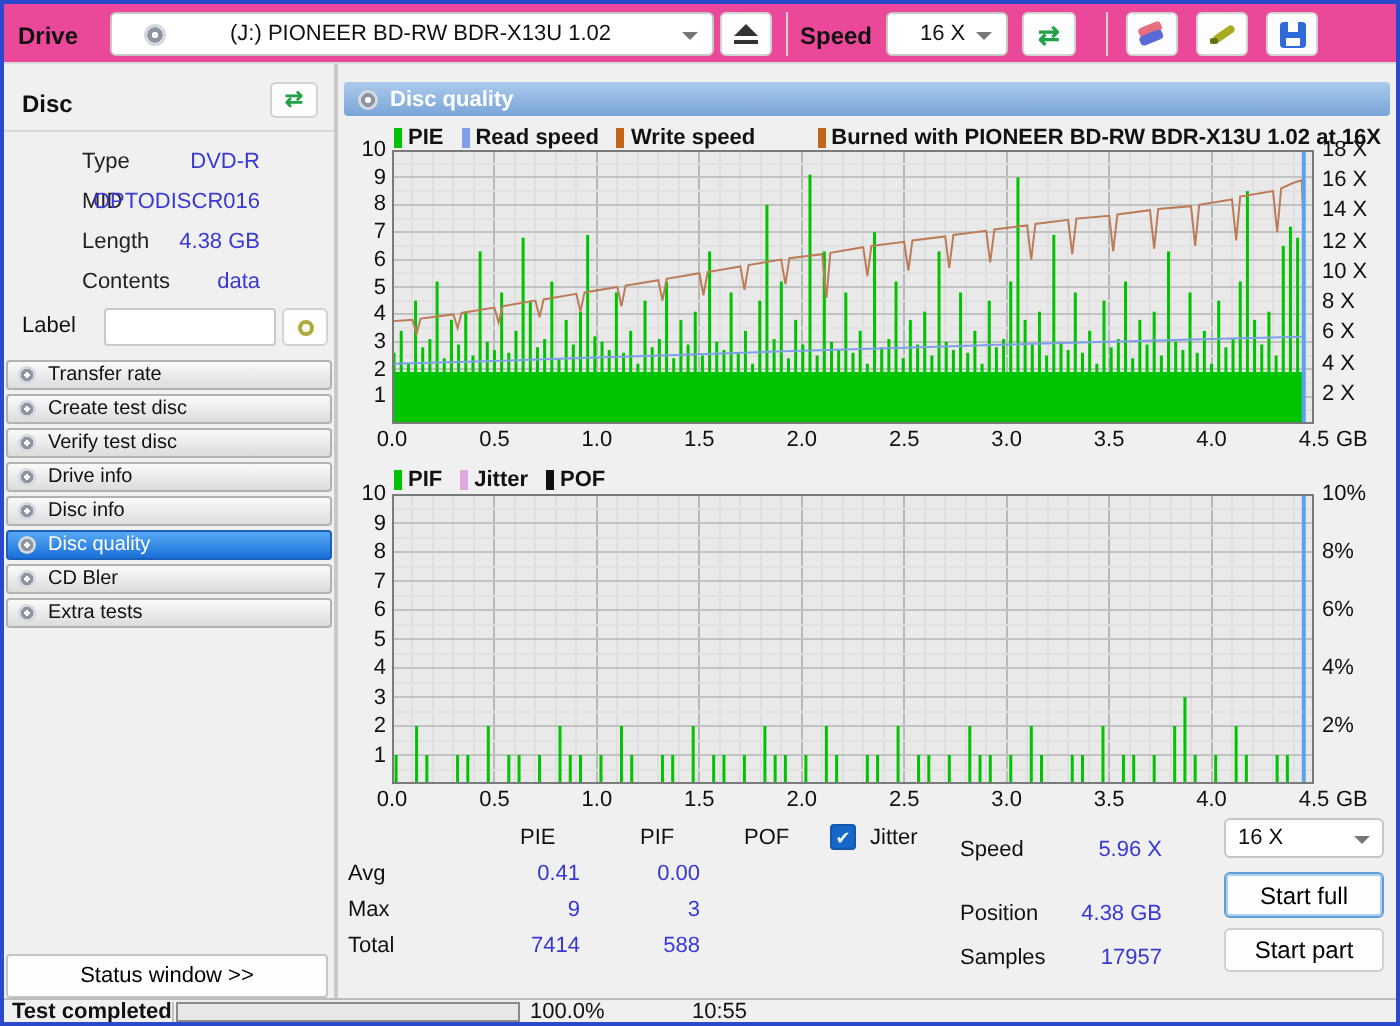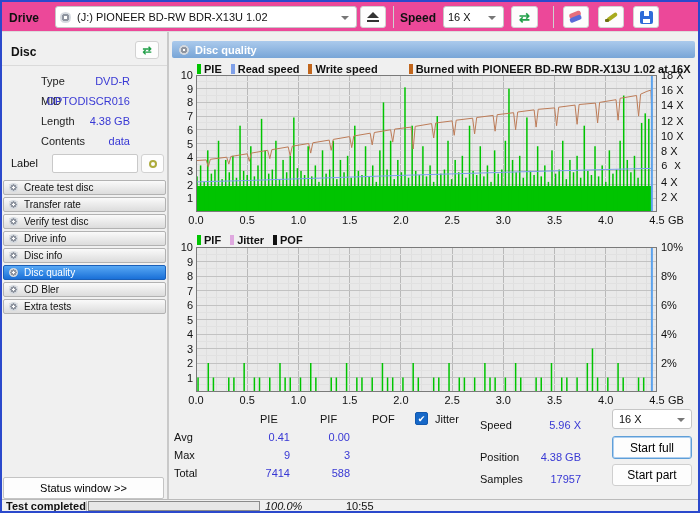--- a/index.html
+++ b/index.html
@@ -6,21 +6,21 @@
   html,body { background:#d8d8d8; }
   body { font-family:"Liberation Sans", sans-serif; font-size:11px; color:#111; }
   .window { position:relative; width:700px; height:513px; background:#f0f0f0;
             border:2px solid #2b49cc; overflow:hidden; }
 
   
   .toolbar { position:absolute; left:0; top:0; width:696px; height:30px; background:#ec4899;
              border-bottom:1px solid #dcdcdc; }
   .tb-label { position:absolute; font-weight:bold; font-size:12px; top:9px; }
   .sel { position:absolute; background:#fff; border:1px solid #c6c6c6; border-radius:3px;
-         height:22px; top:4px; display:flex; align-items:center; padding:0 4px; cursor:default; }
+         height:22px; top:4px; display:flex; align-items:center; padding:0 16px; cursor:default;gap:26px; }
   .sel .chev { position:absolute; right:7px; top:9px; width:0; height:0;
                border-left:4px solid transparent; border-right:4px solid transparent;
                border-top:4px solid #777; }
   .tbtn { position:absolute; top:4px; height:22px; background:#fdfdfd; border:1px solid #d2d2d2;
           border-radius:3px; display:flex; align-items:center; justify-content:center; cursor:pointer; }
   .vsep { position:absolute; top:4px; width:1px; height:22px; background:#d0d0d0; }
   .disc-ico { display:inline-block; width:11px; height:11px; border-radius:50%;
               background:radial-gradient(circle,#ffffff 0 20%, #8f95a0 22% 48%, #d4d9df 50% 72%, #878d98 74% 100%);
               flex:0 0 auto; }
   .refresh-glyph { color:#23a04a; font-weight:bold; font-size:13px; line-height:1; }
@@ -95,21 +95,21 @@
          border-radius:3px; font:12px "Liberation Sans",sans-serif; cursor:pointer; }
   .btn.focused { border:1px solid #5f9fd8; box-shadow:inset 0 0 0 1px #aecff0; }
 
   
   .statusbar { position:absolute; left:0; top:497px; width:696px; height:12px; background:#f0f0f0;
                border-top:1px solid #bbb; }
   .sb-text { position:absolute; left:4px; top:0; font-weight:bold; line-height:12px; }
   .sb-sep { position:absolute; top:1px; width:1px; height:10px; background:#c2c2c2; }
   .progress { position:absolute; left:86px; top:1px; width:172px; height:10px; border:1px solid #8a8a8a; background:#e7e7e7; }
   .progress .fill { height:100%; background:#0aa30a; }
-  .sb-pct { position:absolute; left:263px; top:0; line-height:12px;font-style:italic; }
+  .sb-pct { position:absolute; left:263px; top:0; line-height:12px; }
   .sb-time { position:absolute; left:344px; top:0; line-height:12px; }
 </style>
 </head>
 <body>
 
 <div class="window">
 
   <div class="toolbar">
     <span class="tb-label" style="left:7px">Drive</span>
     <div class="sel" style="left:53px;width:302px">
@@ -178,25 +178,25 @@
     <div class="label-row">
       <span class="dl">Label</span>
       <input class="label-input" value="" style="">
       <button class="label-btn">
         <span class="ring-ico"></span>
       </button>
     </div>
     <div class="sidebar" id="sidebar">
         <div class="side-btn">
           <span class="disc-ico"></span>
+          <span>Transfer rate</span>
+        </div>
+        <div class="side-btn">
+          <span class="disc-ico"></span>
           <span>Create test disc</span>
-        </div>
-        <div class="side-btn">
-          <span class="disc-ico"></span>
-          <span>Transfer rate</span>
         </div>
         <div class="side-btn">
           <span class="disc-ico"></span>
           <span>Verify test disc</span>
         </div>
         <div class="side-btn">
           <span class="disc-ico"></span>
           <span>Drive info</span>
         </div>
         <div class="side-btn">
@@ -446,21 +446,21 @@
         <line x1="455.8777777777778" y1="0" x2="455.8777777777778" y2="137" stroke="#5ca2ec" stroke-width="2"></line>
         <rect x="0.5" y="0.5" width="460" height="136" fill="none" stroke="#7a7a7a"></rect>
       </svg>
     <div class="yrlabels" id="yr1" style="left:492px;top:43px;height:137px">
         <div class="ytick" style="top: 0px;">18 X</div>
         <div class="ytick" style="top: 15.2222px;">16 X</div>
         <div class="ytick" style="top: 30.4444px;">14 X</div>
         <div class="ytick" style="top: 45.6667px;">12 X</div>
         <div class="ytick" style="top: 60.8889px;">10 X</div>
         <div class="ytick" style="top: 76.1111px;">8 X</div>
-        <div class="ytick" style="top: 91.3333px; font-family: Liberation Mono, monospace;">6 X</div>
+        <div class="ytick" style="top: 91.3333px;">6 X</div>
         <div class="ytick" style="top: 106.556px;">4 X</div>
         <div class="ytick" style="top: 121.778px;">2 X</div>
       </div>
     <div class="xlabels" id="xl1" style="left:27px;top:182px;width:500px">
         <div class="xtick" style="left: 0px;">0.0</div>
         <div class="xtick" style="left: 51.2222px;">0.5</div>
         <div class="xtick" style="left: 102.444px;">1.0</div>
         <div class="xtick" style="left: 153.667px;">1.5</div>
         <div class="xtick" style="left: 204.889px;">2.0</div>
         <div class="xtick" style="left: 256.111px;">2.5</div>

